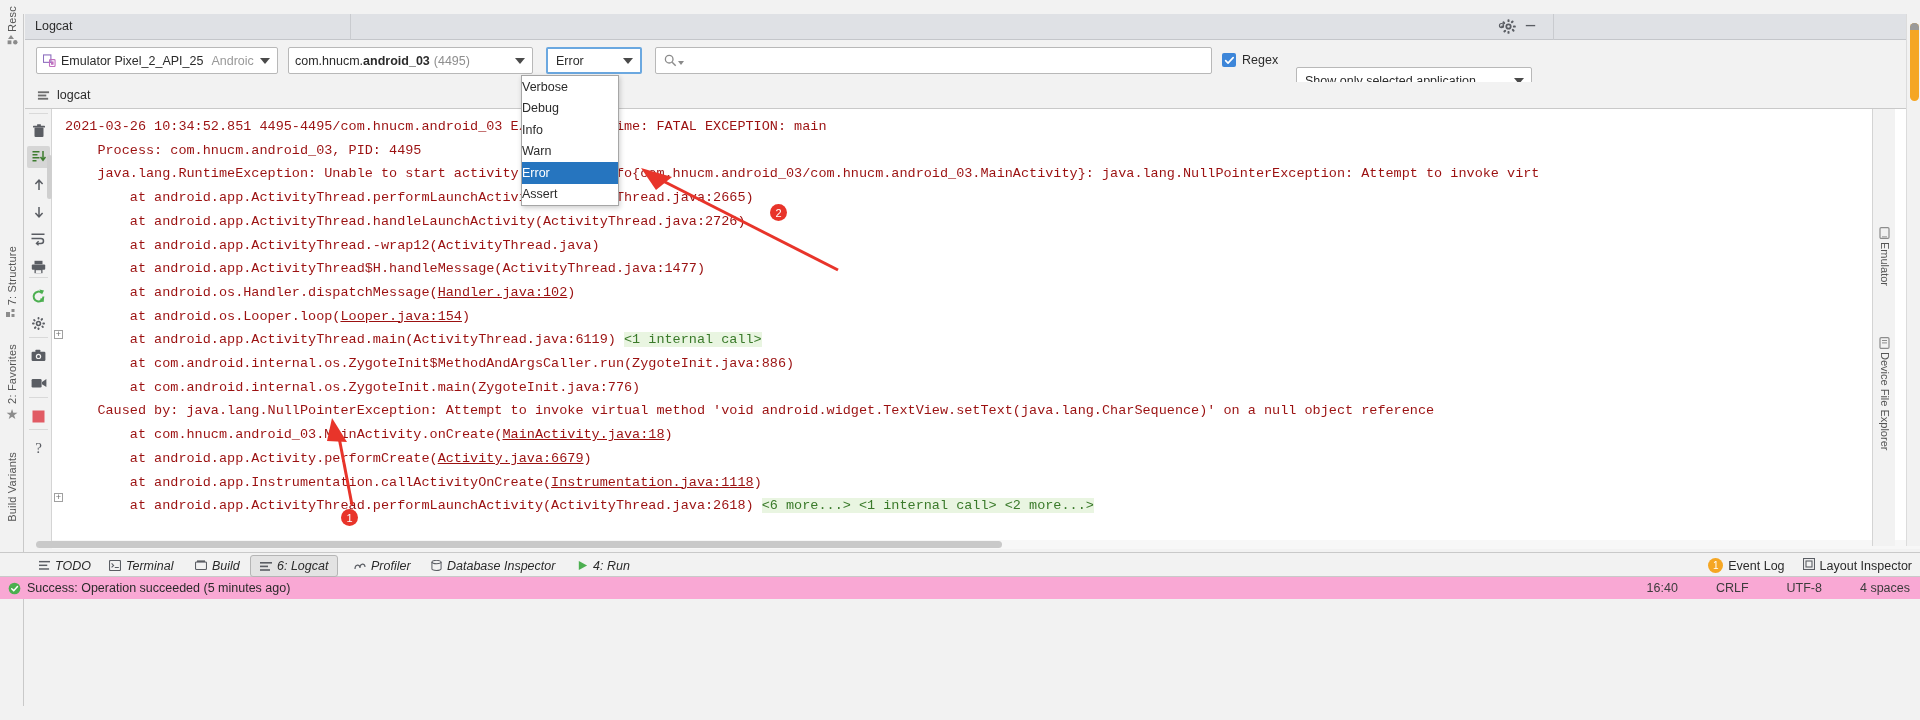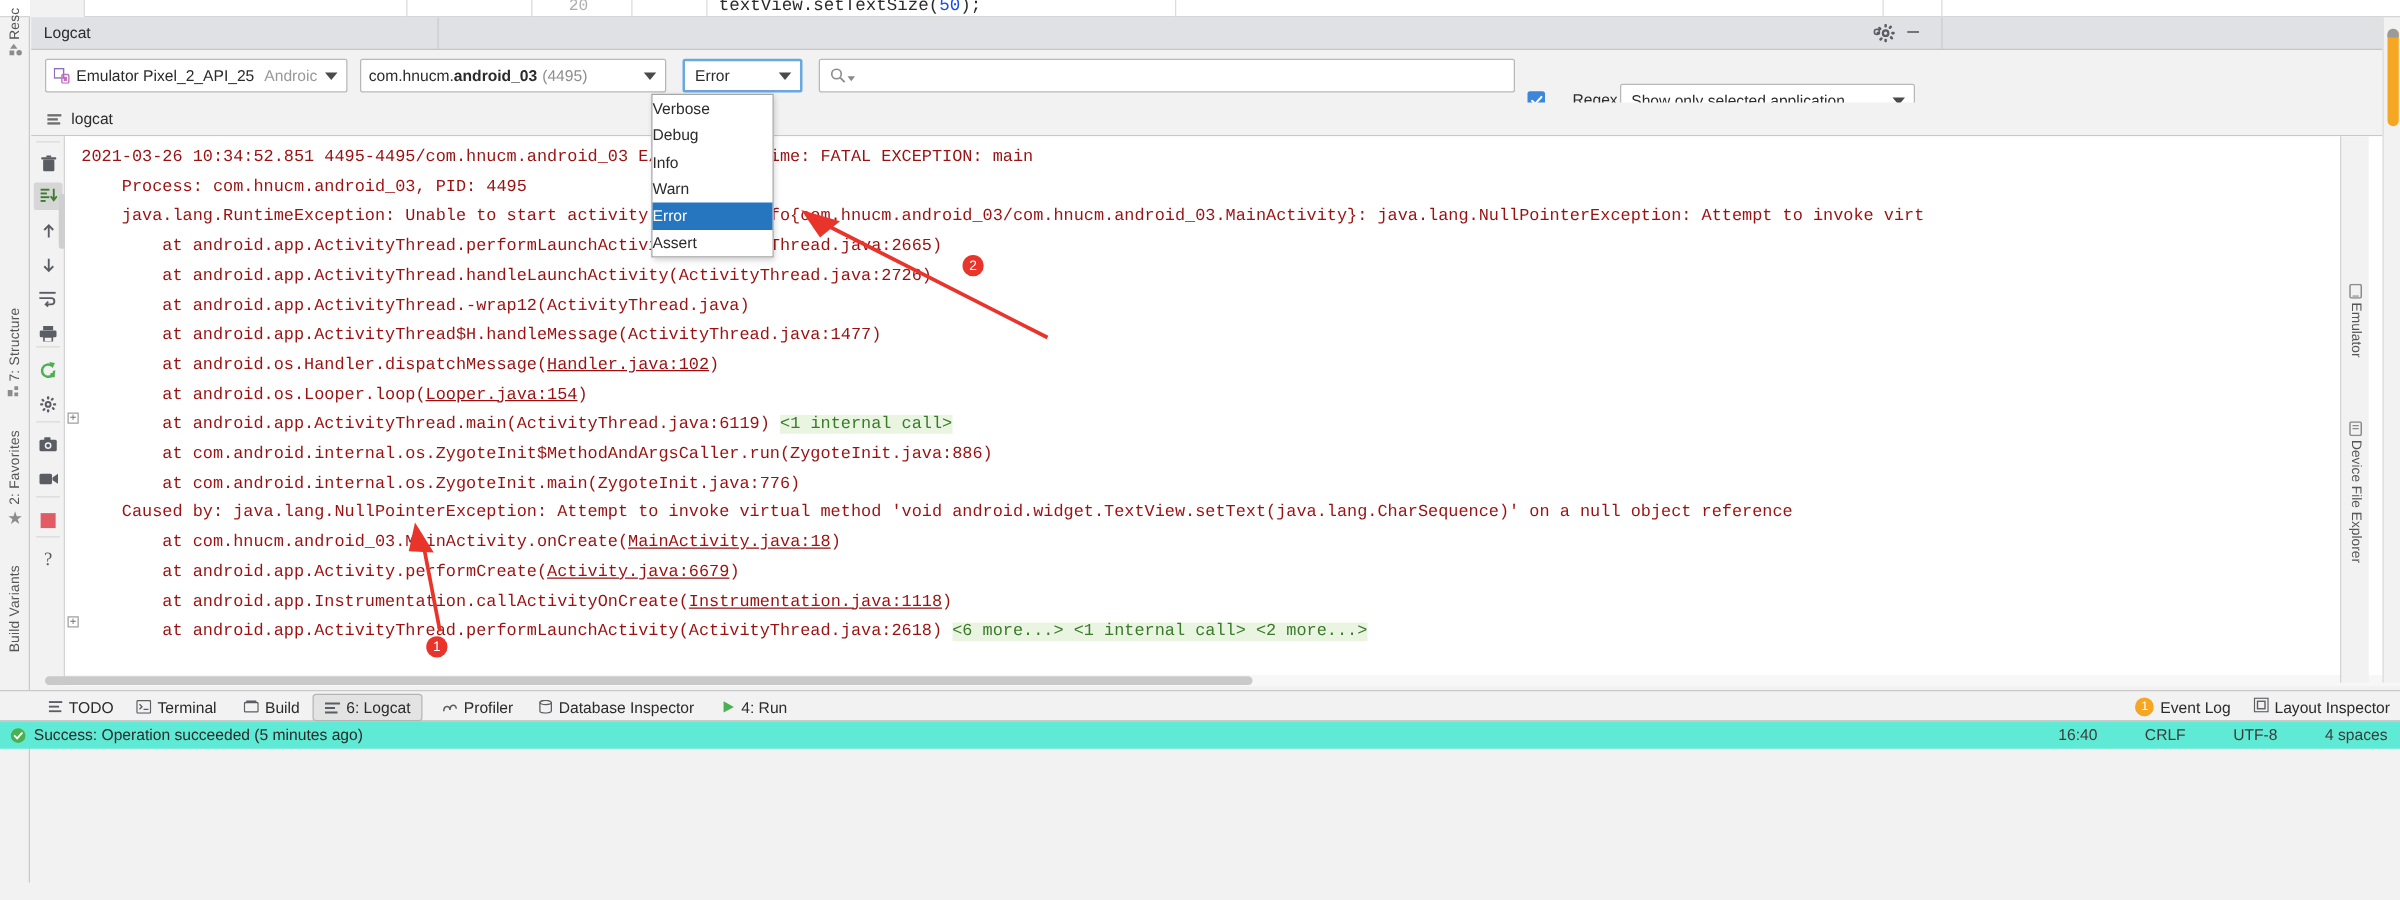--- a/index.html
+++ b/index.html
@@ -107,21 +107,21 @@
     display: flex; align-items: center; padding-left: 8px; cursor: text;
   }
   .search-box .sicon { display:flex; color:#8a8a8a; }
   .search-box .scaret {
     width:0;height:0;border-left:3.5px solid transparent;border-right:3.5px solid transparent;
     border-top:4px solid #8a8a8a; margin-left:1px; margin-top:4px;
   }
 
   .regex-wrap {
     position: absolute; left: 1197px; top: 13px;
-    display: flex; align-items: flex-start; gap: 22px; cursor: pointer; margin-top: 20px;
+    display: flex; align-items: flex-start; gap: 6px; cursor: pointer;
   }
   .cbox {
     width: 14px; height: 14px; background: #3d86d9; border-radius: 2px;
     display: flex; align-items: center; justify-content: center;
   }
   .cbox svg { display:block; }
   .regex-wrap .rlabel { font-size: 12.5px; }
 
   #scope-combo { left: 1271px; width: 236px; padding-left: 8px; margin-top: 20px; }
 
@@ -222,38 +222,39 @@
   
   .bottom-bar {
     position: absolute; left: 0; top: 552px; width: 1920px; height: 25px;
     background: #f2f2f2; border-top: 1px solid #c9c9c9; border-bottom: 1px solid #c9c9c9;
   }
   .btab {
     position: absolute; top: 0; height: 25px;
     display: flex; align-items: center; gap: 5px;
     padding: 0 9px; font-size: 12.5px; cursor: pointer; color: #2b2b2b;
     white-space: nowrap;
+    font-style: italic;
   }
   .btab.active {
     background: #e3e3e3; border: 1px solid #b5b5b5; border-radius: 3px;
     height: 22px; top: 2px;
   }
   .btab .bicon { display:flex; color:#5a5d63; }
   .bottom-right { position: absolute; right: 8px; top: 0; height: 25px; display:flex; align-items:center; gap: 18px; }
   .bottom-right .br-item { display:flex; align-items:center; gap:5px; font-size:12.5px; cursor:pointer; }
   .badge-count {
     width: 15px; height: 15px; border-radius: 50%; background: #f5a623;
     color: #fff; font-size: 10px; display:flex; align-items:center; justify-content:center;
     font-family: "Liberation Sans", sans-serif;
   }
 
   
   .status-bar {
     position: absolute; left: 0; top: 577px; width: 1920px; height: 22px;
-    background: #5eead4;
+    background: #f9a8d4;
     display: flex; align-items: center;
   }
   .status-bar .sb-icon { margin-left: 8px; display:flex; color:#4a8f3c; }
   .status-bar .sb-text { margin-left: 6px; font-size: 12.5px; }
   .status-right {
     position: absolute; right: 10px; top: 0; height: 22px;
     display: flex; align-items: center; gap: 38px; font-size: 12.5px; color: #3c3c3c;
   }
 
   
@@ -276,32 +277,20 @@
     background: #e8342a; color: #ffffff; font-size: 11px;
     display: flex; align-items: center; justify-content: center;
     font-family: "Liberation Sans", sans-serif; z-index: 61;
   }
 </style>
 </head>
 <body>
 
 <div id="app">
 
-  <div class="editor-remnant">
-    <div class="gutter-band"></div>
-    <div class="vline" style="left:325px"></div>
-    <div class="vline" style="left:425px"></div>
-    <div class="vline" style="left:505px"></div>
-    <div class="vline" style="left:565px"></div>
-    <div class="vline" style="left:940px"></div>
-    <div class="vline" style="left:1506px"></div>
-    <div class="vline" style="left:1553px"></div>
-    <div class="linenum">20</div>
-    <div class="code-frag"><span>textView.setTextSize(</span><span class="num">50</span><span>);</span></div>
-  </div>
 
   <div class="left-strip">
 
     <div class="vtab" style="top:-8px">
       <span class="vlabel">Resc</span>
       <span class="vicon">
         <svg width="11" height="10" viewBox="0 0 11 10">
             <path d="M4 0 L7 4 H1 Z" fill="#8c8c8c"></path>
             <circle cx="8.3" cy="7.2" r="2.2" fill="#8c8c8c"></circle>
             <rect x="0.6" y="5.4" width="3.8" height="3.8" fill="#8c8c8c"></rect>

